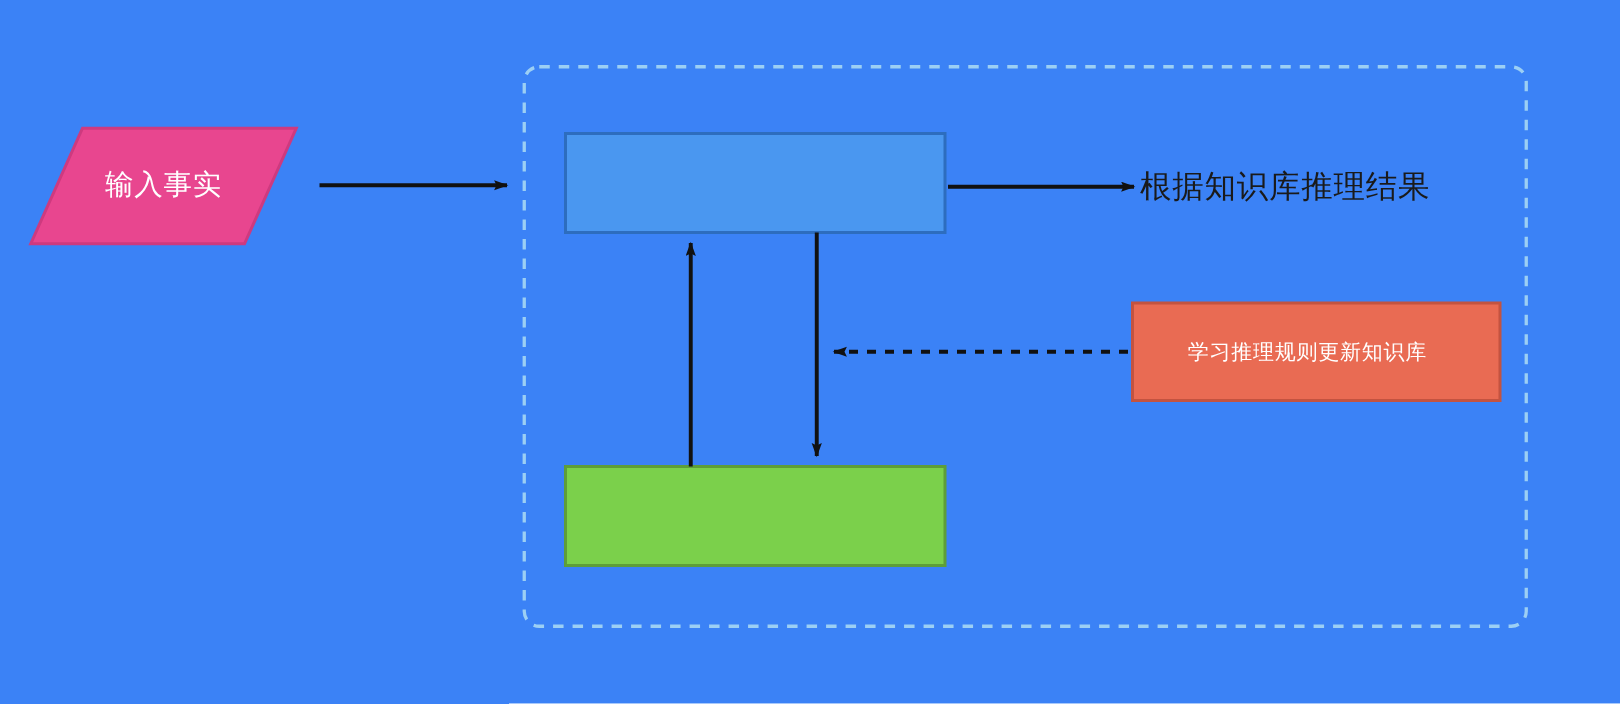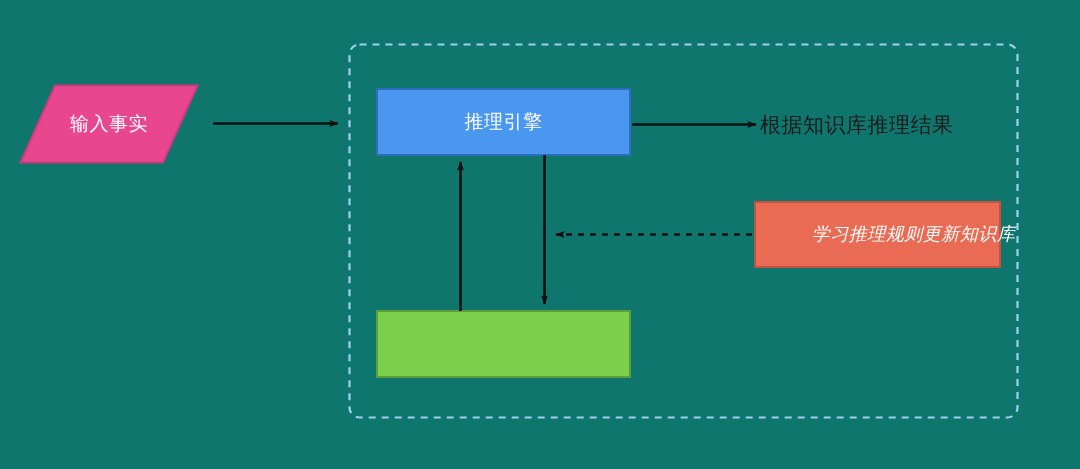--- a/index.html
+++ b/index.html
@@ -8,21 +8,21 @@
     padding: 0;
     background: #ffffff;
   }
   body {
     font-family: "Liberation Sans", "DejaVu Sans", sans-serif;
   }
   #canvas {
     position: relative;
     width: 1080px;
     height: 469px;
-    background: #0f766e;
+    background: #3b82f6;
     overflow: hidden;
   }
   .svg-layer {
     position: absolute;
     left: 0;
     top: 0;
     width: 1080px;
     height: 469px;
   }
   .node-label {
@@ -84,24 +84,23 @@
 
     <line x1="460.5" y1="311" x2="460.5" y2="162" stroke="#111111" stroke-width="2.6" marker-end="url(#arrowSolid)"></line>
 
     <line x1="544.5" y1="155" x2="544.5" y2="304" stroke="#111111" stroke-width="2.6" marker-end="url(#arrowSolid)"></line>
 
     <line x1="752" y1="234.5" x2="556" y2="234.5" stroke="#111111" stroke-width="2.6" stroke-dasharray="6 6" marker-end="url(#arrowDashed)"></line>
   </svg>
 
   <div class="node-label" style="left:20px; top:85px; width:178px; height:78px;">输入事实</div>
 
-  <div class="node-label" style="left:376px; top:88px; width:255px; height:68px;">推理引擎</div>
 
 
-  <div class="node-label" style="left:790px; top:201px; width:247px; height:67px; font-size:18px;font-style:italic;">学习推理规则更新知识库</div>
+  <div class="node-label" style="left:748px; top:201px; width:247px; height:67px; font-size:14px;">学习推理规则更新知识库</div>
 
   <div class="plain-label" style="left:760px; top:112px;">根据知识库推理结果</div>
 
   <div class="hit" style="left:20px; top:85px; width:178px; height:78px;"></div>
   <div class="hit" style="left:376px; top:88px; width:255px; height:68px;"></div>
   <div class="hit" style="left:376px; top:310px; width:255px; height:68px;"></div>
   <div class="hit" style="left:754px; top:201px; width:247px; height:67px;"></div>
 
 </div>
 

